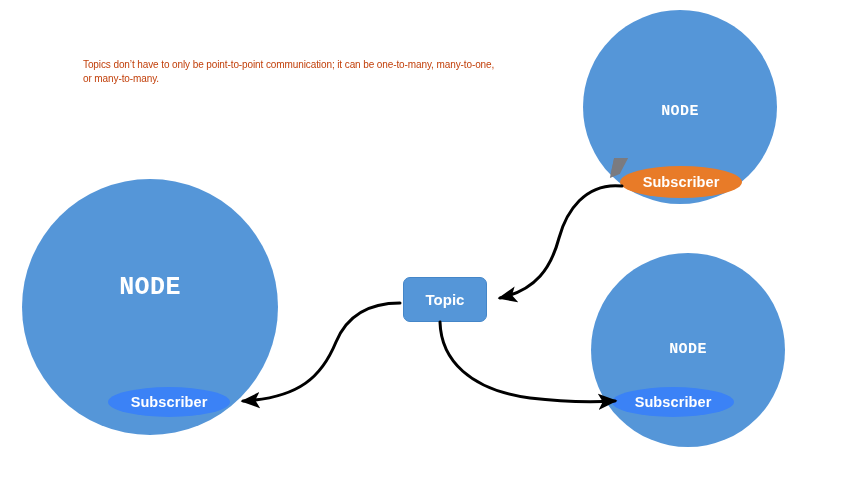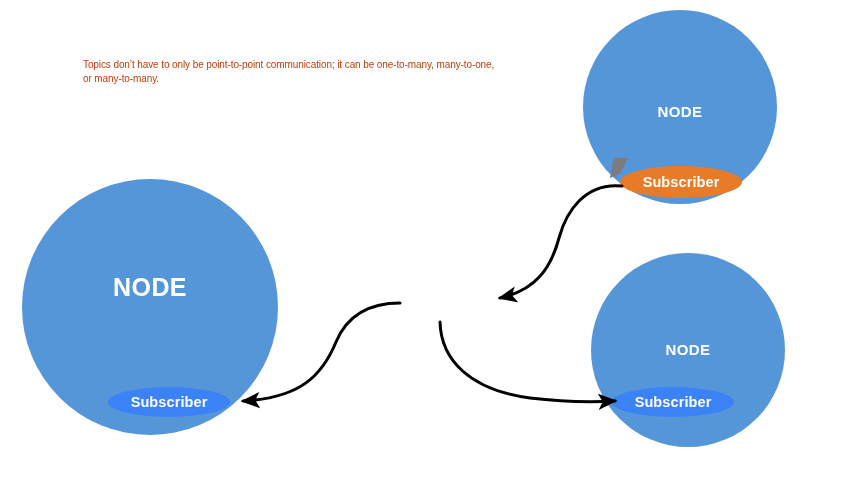--- a/index.html
+++ b/index.html
@@ -31,20 +31,21 @@
     font-size: 10px;
     line-height: 1.42;
     color: #c2410c;
     letter-spacing: -0.1px;
     margin-left: 20px;
   }
   .node {
     position: absolute;
     border-radius: 50%;
     background: #5596D8;
+    font-family: Liberation Mono, monospace;
   }
   .node-label {
     position: absolute;
     left: 0;
     width: 100%;
     text-align: center;
     color: #ffffff;
     font-weight: bold;
     letter-spacing: 0.4px;
   }
@@ -168,20 +169,21 @@
 
   <div class="oval oval-green" id="subscriber-big">Subscriber</div>
 
   <div class="oval oval-green" id="subscriber-node2">Subscriber</div>
 
   <div id="message-tail"></div>
 
 
   <div class="oval oval-orange" id="publisher-oval">Subscriber</div>
 
+  <div class="topic-box">Topic</div>
 
   <svg id="connector-layer" viewBox="0 0 854 480">
     <defs>
       <marker id="arrowhead" markerWidth="7" markerHeight="7" refX="5.6" refY="3" orient="auto" markerUnits="strokeWidth">
         <path d="M0,0.3 L6.4,3 L0,5.7 L1.5,3 Z" fill="#000000"></path>
       </marker>
     </defs>
 
     <path d="M 622,186 C 585,182 566,212 559,238 C 551,268 536,290 500,298" fill="none" stroke="#000000" stroke-width="3" stroke-linecap="round" marker-end="url(#arrowhead)"></path>
 

